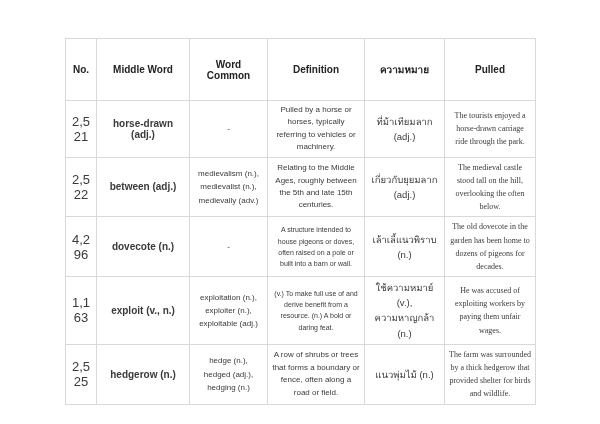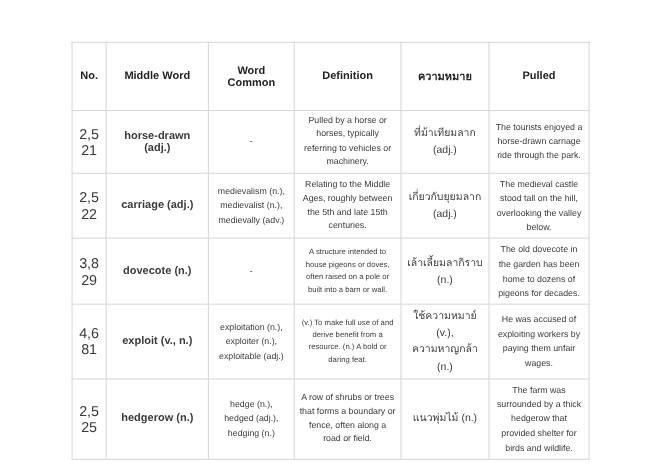--- a/index.html
+++ b/index.html
@@ -42,21 +42,21 @@
     color: #222222;
   }
   tr.body-row { height: 49px; }
   tr.body-row:last-child { height: 58px; }
 
   td.col-no { font-size: 13px; }
   td.col-word { font-size: 10px; font-weight: bold; color: #2e2e2e; }
   td.col-family { font-size: 8px; line-height: 1.65; white-space: pre-line; }
   td.col-def { font-size: 8px; line-height: 1.55; }
   td.col-th { font-size: 9.5px; font-weight: normal; color: #2e2e2e; line-height: 1.6; white-space: pre-line; }
-  td.col-ex { font-size: 8px; line-height: 1.65; }
+  td.col-ex { font-size: 8px; line-height: 1.65; font-family: Liberation Serif, serif; }
 
   
   tr.def-small td.col-def { font-size: 7px; line-height: 1.6; }
 </style>
 </head>
 <body>
 
 <div class="page">
   <table class="vocab">
     <colgroup>
@@ -81,38 +81,38 @@
       <tr class="body-row">
         <td class="col-no">2,521</td>
         <td class="col-word">horse-drawn (adj.)</td>
         <td class="col-family">-</td>
         <td class="col-def">Pulled by a horse or horses, typically referring to vehicles or machinery.</td>
         <td class="col-th">ที่ม้าเทียมลาก (adj.)</td>
         <td class="col-ex">The tourists enjoyed a horse-drawn carriage ride through the park.</td>
       </tr>
       <tr class="body-row">
         <td class="col-no">2,522</td>
-        <td class="col-word">carriage (adj.)</td>
+        <td class="col-word">between (adj.)</td>
         <td class="col-family">medievalism (n.),
 medievalist (n.),
 medievally (adv.)</td>
         <td class="col-def">Relating to the Middle Ages, roughly between the 5th and late 15th centuries.</td>
         <td class="col-th">เกี่ยวกับยุยมลาก (adj.)</td>
-        <td class="col-ex">The medieval castle stood tall on the hill, overlooking the valley below.</td>
+        <td class="col-ex">The medieval castle stood tall on the hill, overlooking the often below.</td>
       </tr>
       <tr class="body-row def-small">
-        <td class="col-no">3,829</td>
+        <td class="col-no">4,296</td>
         <td class="col-word">dovecote (n.)</td>
         <td class="col-family">-</td>
         <td class="col-def">A structure intended to house pigeons or doves, often raised on a pole or built into a barn or wall.</td>
-        <td class="col-th">เล้าเลี้ยมลากิราบ (n.)</td>
+        <td class="col-th">เล้าเลี้แนวพิราบ (n.)</td>
         <td class="col-ex">The old dovecote in the garden has been home to dozens of pigeons for decades.</td>
       </tr>
       <tr class="body-row def-small">
-        <td class="col-no">4,681</td>
+        <td class="col-no">1,163</td>
         <td class="col-word">exploit (v., n.)</td>
         <td class="col-family">exploitation (n.),
 exploiter (n.),
 exploitable (adj.)</td>
         <td class="col-def">(v.) To make full use of and derive benefit from a resource. (n.) A bold or daring feat.</td>
         <td class="col-th">ใช้ความหมาย์ (v.),
 ความหาญกล้า (n.)</td>
         <td class="col-ex">He was accused of exploiting workers by paying them unfair wages.</td>
       </tr>
       <tr class="body-row">

